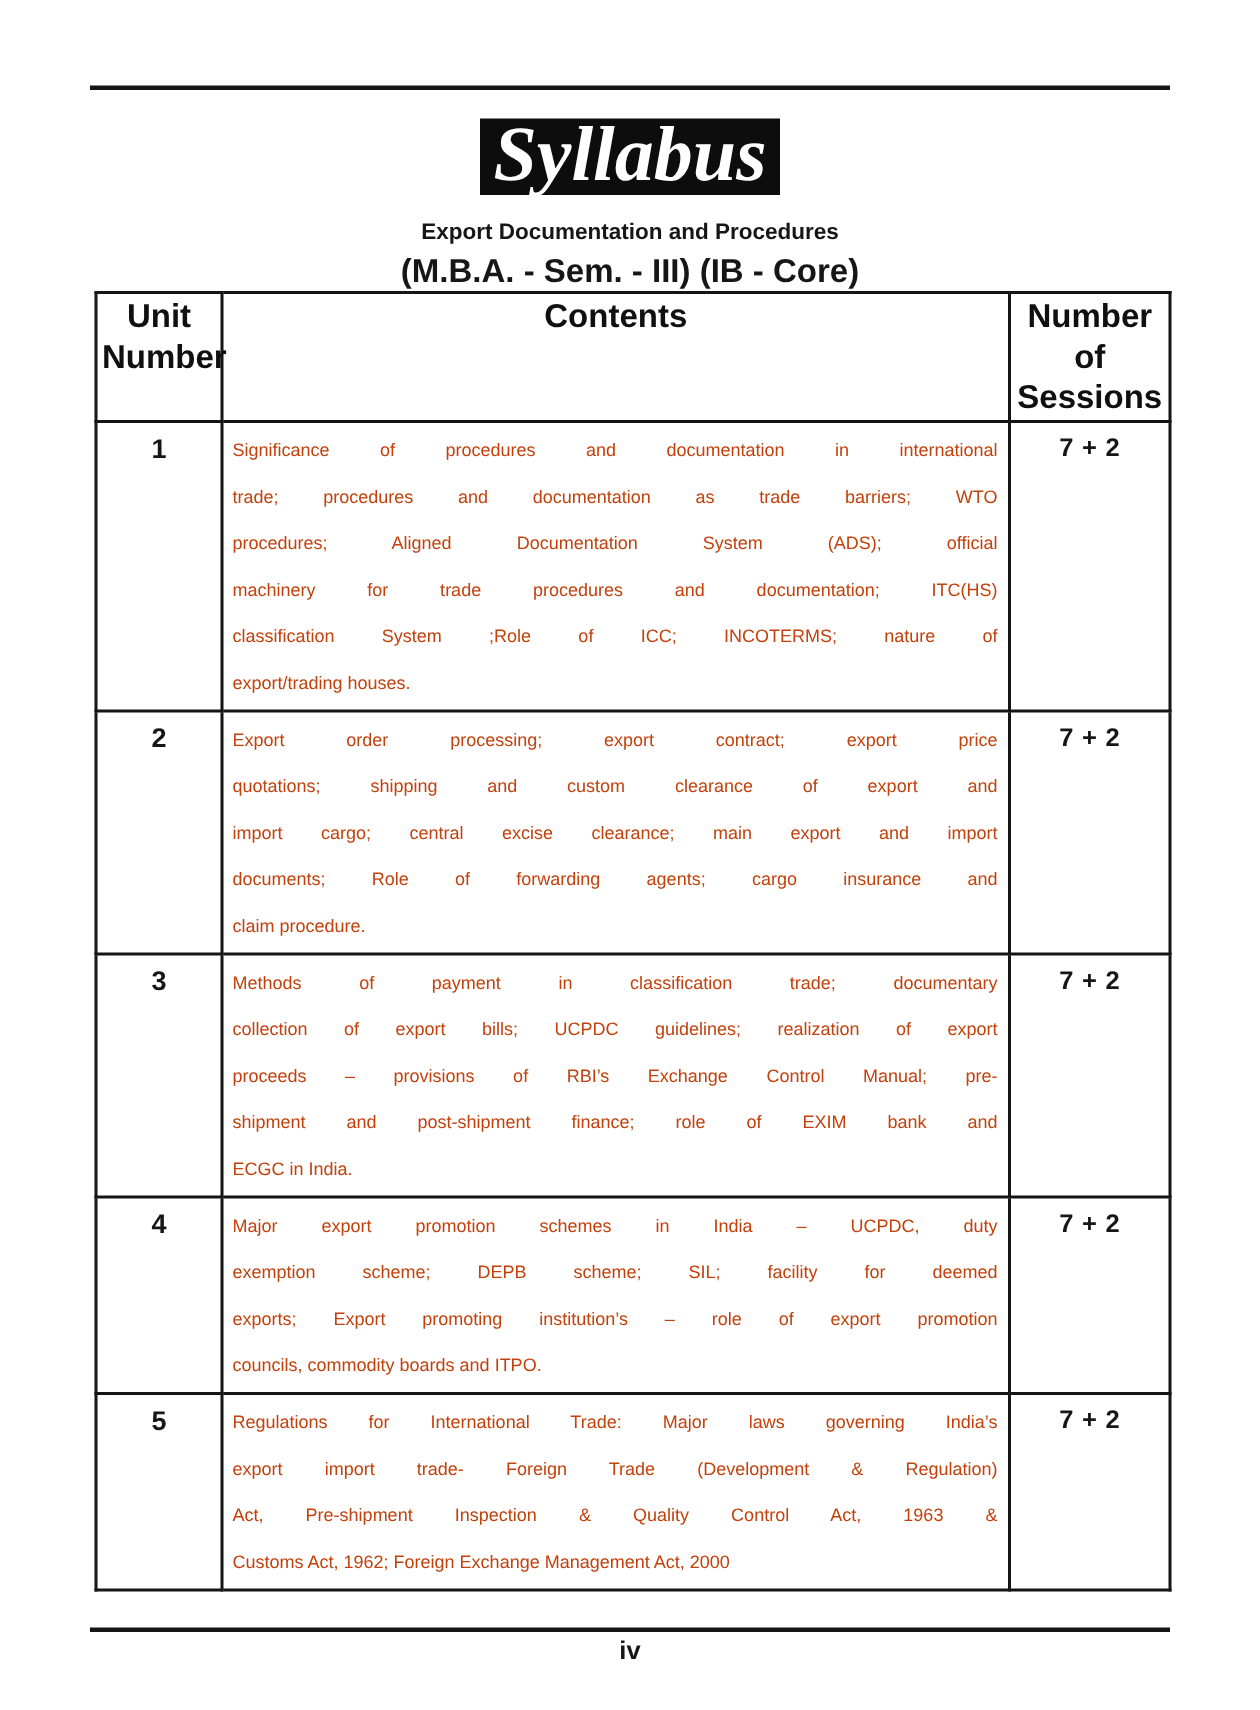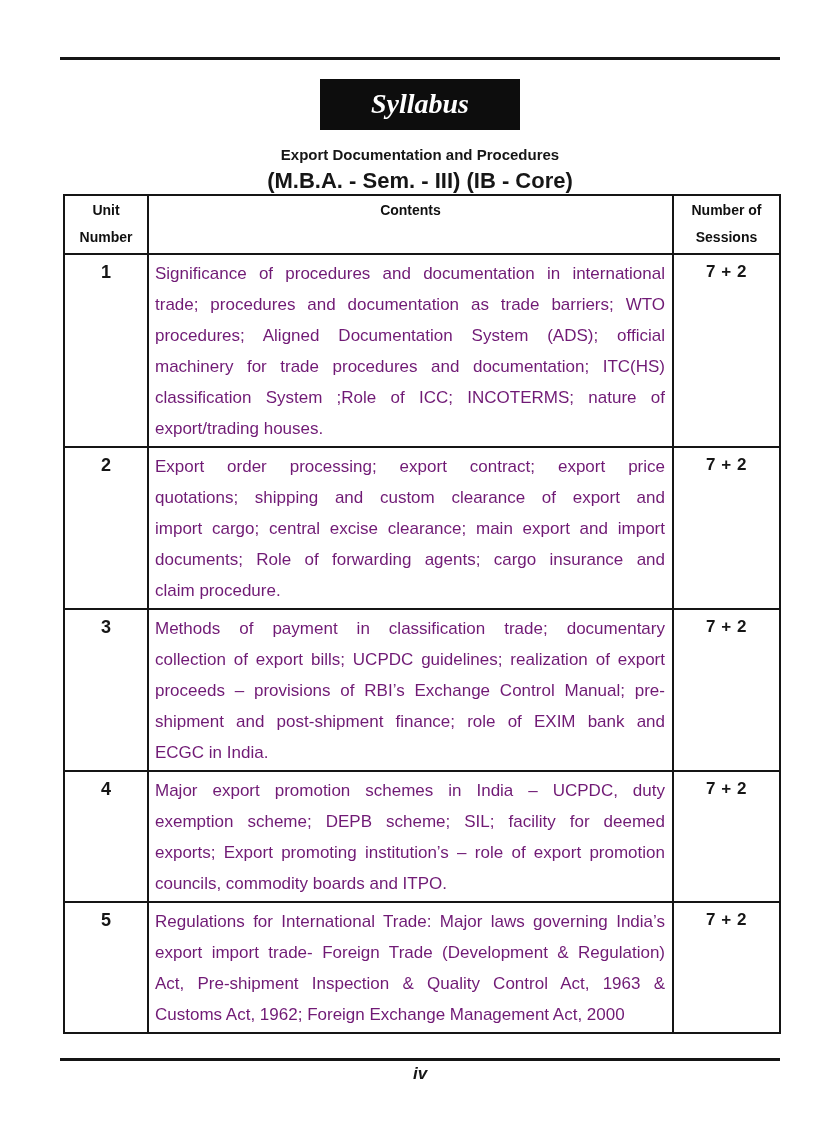--- a/index.html
+++ b/index.html
@@ -29,21 +29,21 @@
   .banner {
     display: inline-block;
     width: 200px;
     height: 51px;
     line-height: 49px;
     background: #0d0d0d;
     color: #ffffff;
     font-family: "Liberation Serif", serif;
     font-style: italic;
     font-weight: bold;
-    font-size: 28px;
+    font-size: 52px;
     text-align: center;
   }
 
   .title {
     margin: 12px 0 0 0;
     text-align: center;
     font-size: 15px;
     line-height: 25px;
     font-weight: bold;
     letter-spacing: 0px;
@@ -67,21 +67,21 @@
   table.syllabus col.c-contents { width: 525px; }
   table.syllabus col.c-sessions { width: 107px; }
 
   table.syllabus th,
   table.syllabus td {
     border: 2px solid #151515;
     vertical-align: top;
     background: #ffffff;
   }
   table.syllabus th {
-    font-size: 14px;
+    font-size: 22px;
     line-height: 27px;
     font-weight: bold;
     text-align: center;
     padding: 1px 3px 2px 3px;
     color: #101010;
   }
   td.unit-cell {
     text-align: center;
     font-weight: bold;
     font-size: 18px;
@@ -91,34 +91,33 @@
   td.sessions-cell {
     text-align: center;
     font-weight: bold;
     font-size: 17px;
     line-height: 26px;
     padding-top: 4px;
     letter-spacing: 0.5px;
   }
   td.content-cell {
     padding: 3px 7px 2px 6px;
-    font-size: 17px;
+    font-size: 12px;
     line-height: 31px;
-    color: #701a75;
+    color: #c2410c;
   }
   .cline { text-align: justify; }
   .cline.fill { text-align-last: justify; }
 
   .pageno {
     margin-top: 3px;
     text-align: center;
     font-size: 17px;
     line-height: 20px;
     font-weight: bold;
-    font-style: italic;
   }
 </style>
 </head>
 <body>
 
 <div class="page">
 
   <div class="rule top"></div>
 
   <div class="banner-row">

